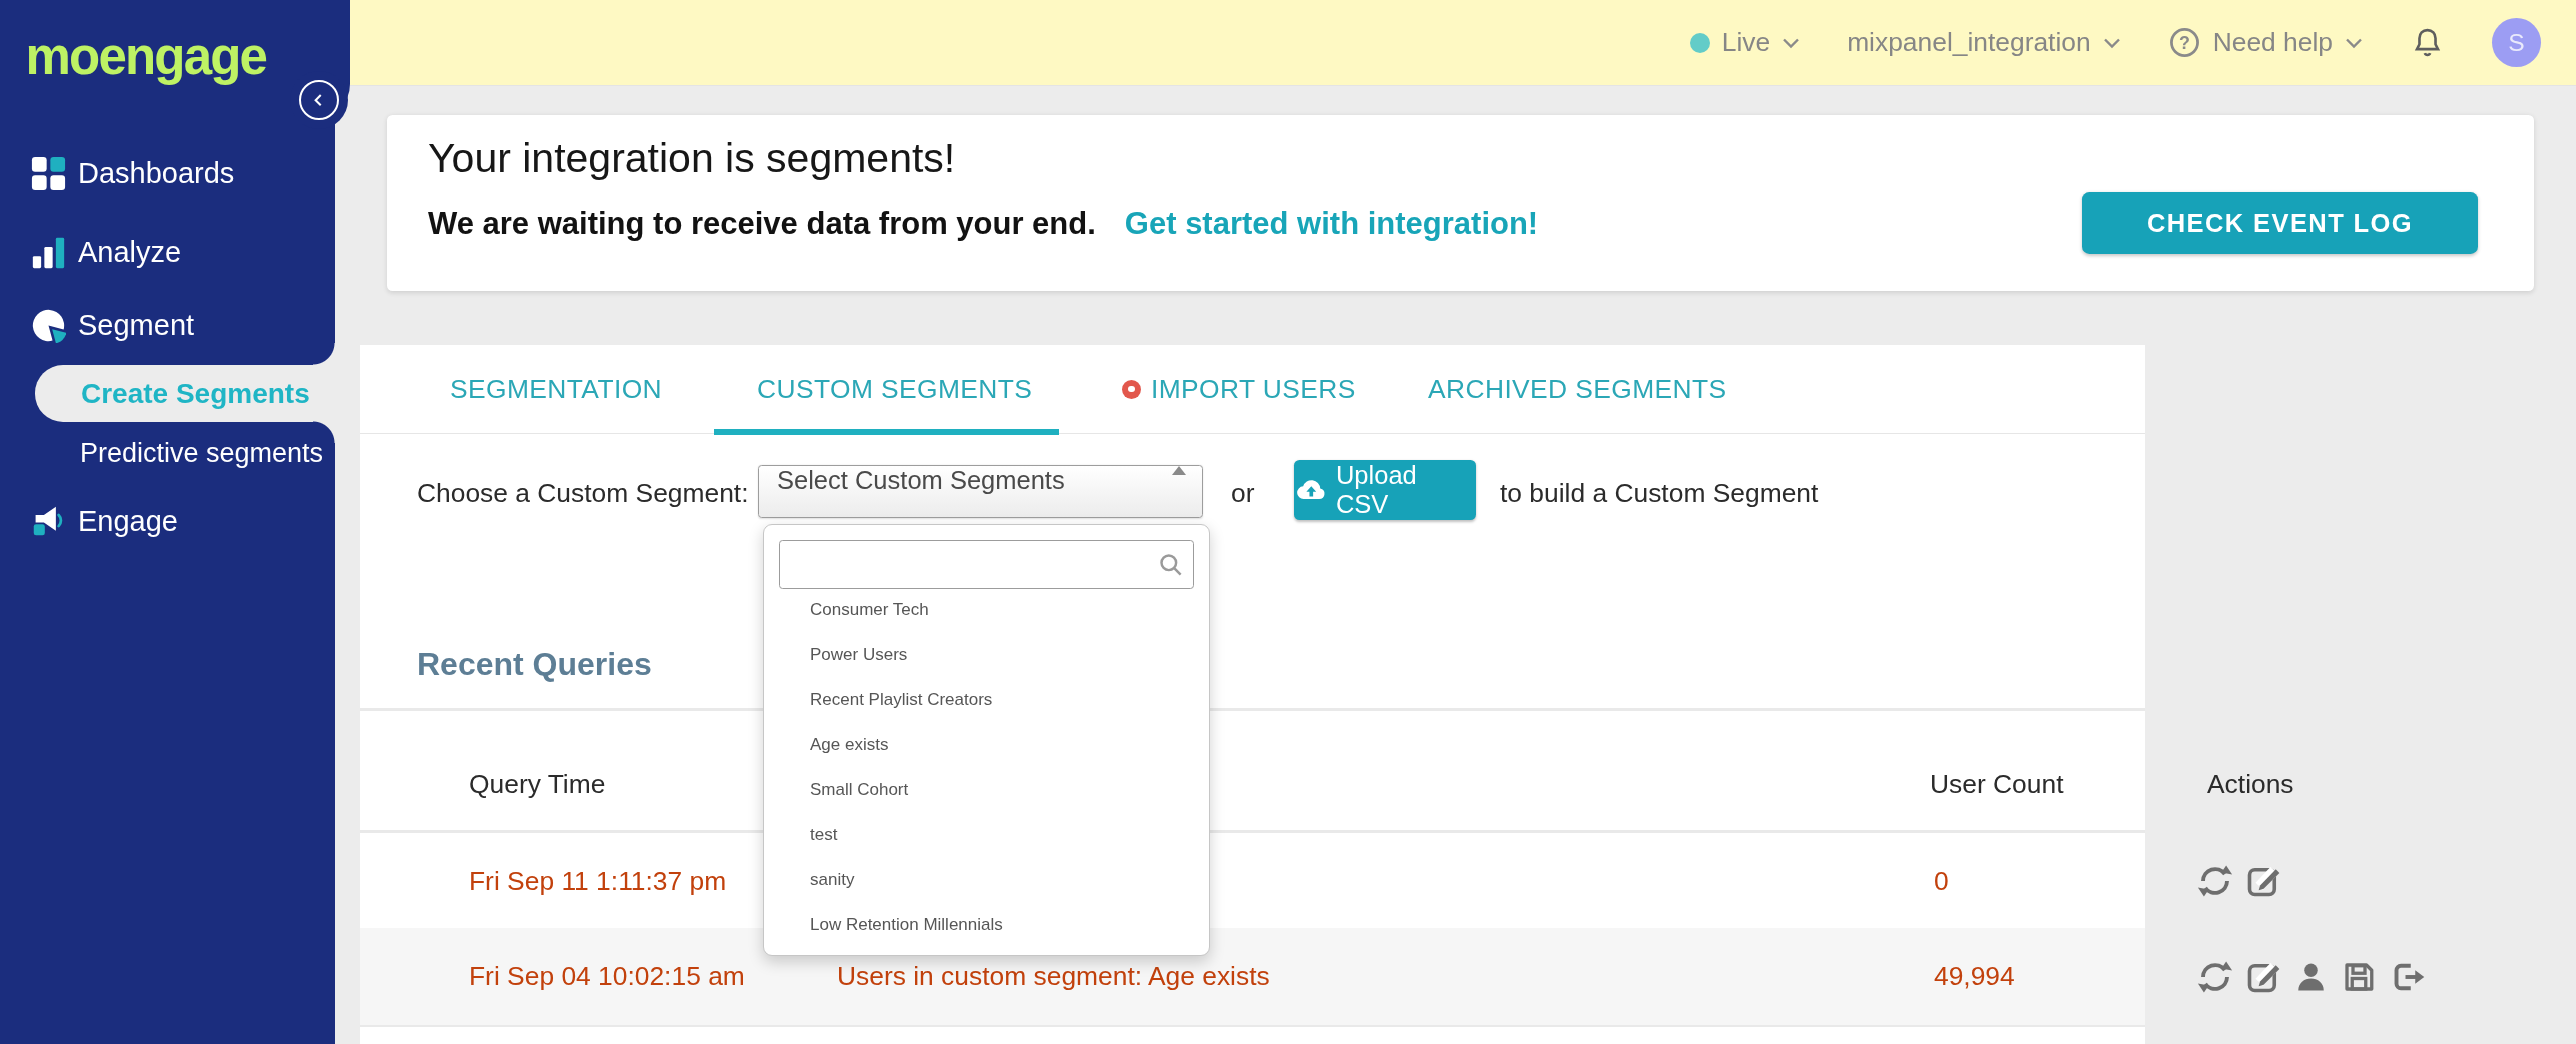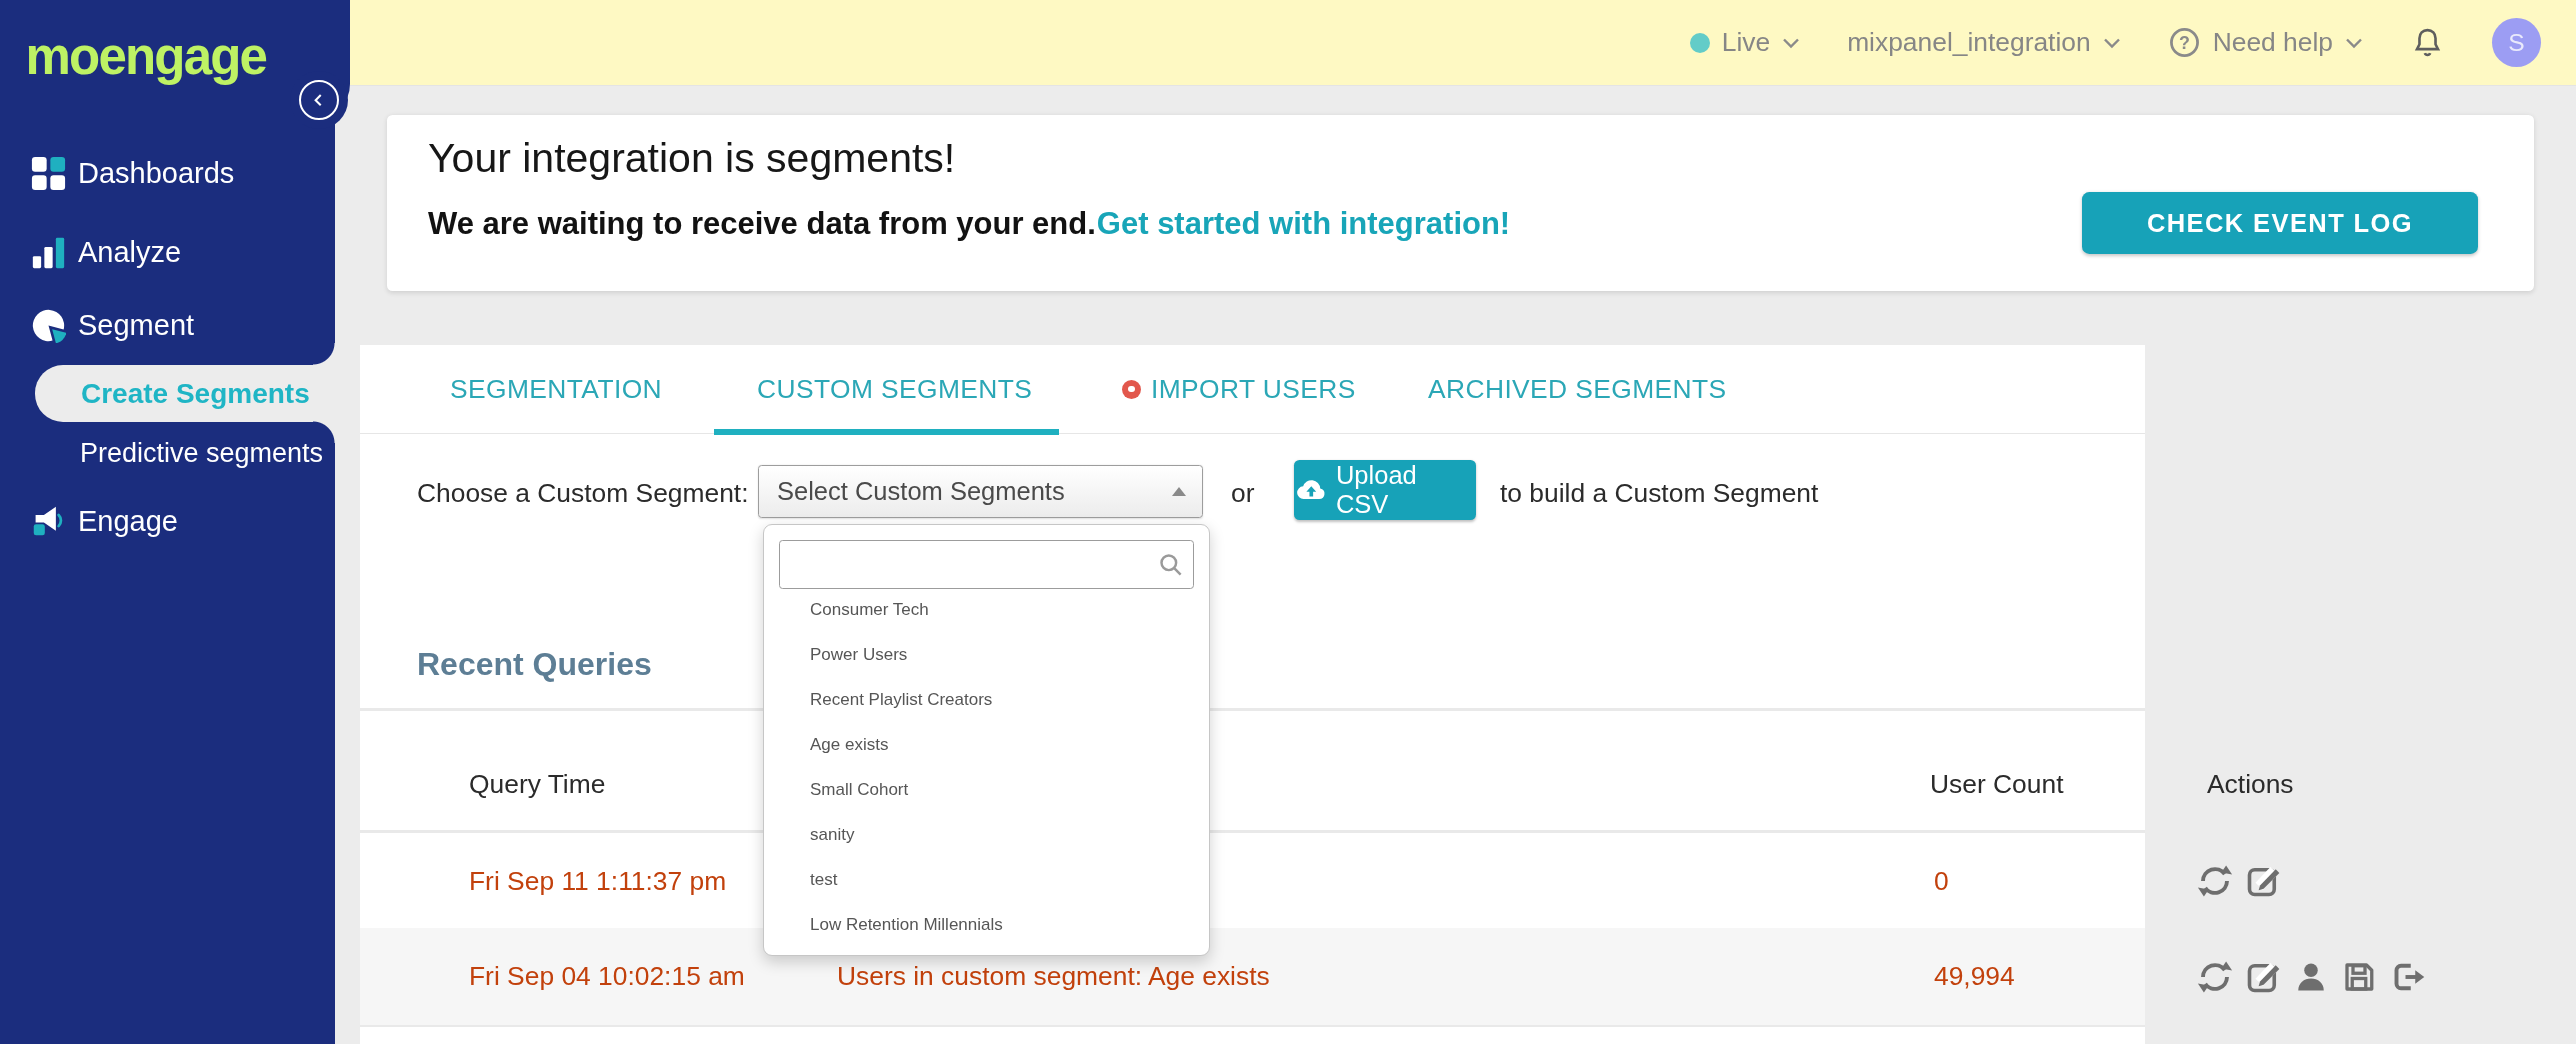--- a/index.html
+++ b/index.html
@@ -33,36 +33,36 @@
   .corner-top{position:absolute;right:0;top:343px;width:22px;height:22px;
     background:radial-gradient(circle at 0 0,#1B2D7E 21px,#ECECEC 22px);}
   .corner-bottom{position:absolute;right:0;top:421px;width:22px;height:22px;
     background:radial-gradient(circle at 0 100%,#1B2D7E 21px,#ECECEC 22px);}
   .sub-label{position:absolute;left:80px;color:#FFF;font-size:27px;}
   
   .banner{position:absolute;left:387px;top:115px;width:2147px;height:176px;background:#FFF;
     border-radius:5.5px;box-shadow:0 1.8px 5.5px rgba(0,0,0,.12);z-index:1;}
   .banner-title{position:absolute;left:41px;top:20px;font-size:41px;color:#171717;}
   .banner-msg{position:absolute;left:41px;top:91px;font-size:31px;font-weight:700;color:#121212;white-space:nowrap;}
-  .banner-link{color:#18A5B8;margin-left:1px;cursor:pointer;}
+  .banner-link{color:#18A5B8;margin-left:29px;cursor:pointer;}
   .banner-btn{position:absolute;left:1695px;top:77px;width:396px;height:62px;background:#17A2B8;border-radius:7.3px;
     color:#FFF;font-size:25.5px;font-weight:600;letter-spacing:1.4px;display:flex;align-items:center;justify-content:center;
     box-shadow:0 1.8px 3.6px rgba(0,0,0,.22);cursor:pointer;}
   
   .card{position:absolute;left:360px;top:345px;width:1785px;height:700px;background:#FFF;z-index:1;}
   .tabs-strip{position:absolute;left:0;top:0;right:0;height:88px;border-bottom:1.8px solid #E6E6E6;}
   .tab{position:absolute;top:0;height:88px;line-height:88px;color:#2BA7B6;font-size:26.4px;letter-spacing:0.4px;cursor:pointer;white-space:nowrap;}
   .tab-badge-wrap{display:flex;align-items:center;gap:10px;height:88px;}
   .badge-dot{width:19px;height:19px;border-radius:50%;background:#E2574C;position:relative;flex:0 0 auto;}
   .badge-dot::after{content:"";position:absolute;left:6.4px;top:6.4px;width:6.4px;height:6.4px;border-radius:50%;background:#FFF;}
   .tab-underline{position:absolute;left:354px;top:84px;width:345px;height:5.5px;background:#1FB0C0;}
   .choose-label{position:absolute;left:57px;top:122px;line-height:53px;font-size:26.4px;color:#2B2B2B;}
   .select-box{position:absolute;left:398px;top:120px;width:445px;height:53px;box-sizing:border-box;
     border:0.9px solid #9D9D9D;border-radius:3.6px;background:linear-gradient(#FFFFFF,#ECECEC);
-    display:flex;align-items:center;justify-content:space-between;padding:0 16.4px 0 18px;
+    display:flex;align-items:flex-start;justify-content:space-between;padding:0 16.4px 0 18px;
     font-size:25.5px;color:#4A4A4A;cursor:pointer;box-shadow:0 0.9px 1.8px rgba(0,0,0,.12);}
   .tri-up{width:0;height:0;border-left:7.3px solid transparent;border-right:7.3px solid transparent;border-bottom:9px solid #8A8A8A;}
   .or-text{position:absolute;left:871px;top:122px;line-height:53px;font-size:26.4px;color:#2B2B2B;}
   .upload-btn{position:absolute;left:934px;top:115px;width:182px;height:60px;background:#17A2B8;border-radius:5.5px;
     color:#FFF;font-size:25.5px;display:flex;align-items:center;justify-content:center;gap:9px;
     box-shadow:0 1.8px 2.7px rgba(0,0,0,.25);cursor:pointer;}
   .suffix-text{position:absolute;left:1140px;top:122px;line-height:53px;font-size:26.4px;color:#2B2B2B;}
   .rq-title{position:absolute;left:57px;top:301px;font-size:32px;font-weight:700;color:#5D7E95;}
   .divider{position:absolute;left:0;right:0;height:2.7px;background:#E9E9E9;}
   .th{position:absolute;top:417px;line-height:44px;font-size:26.4px;color:#2B2B2B;}
@@ -280,18 +280,18 @@
         <circle cx="10.5" cy="10.5" r="6.5"></circle>
         <path d="M15.5 15.5L21 21"></path>
       </svg>
   </div>
   <div class="dd-list">
     <div class="dd-item">Consumer Tech</div>
     <div class="dd-item">Power Users</div>
     <div class="dd-item">Recent Playlist Creators</div>
     <div class="dd-item">Age exists</div>
     <div class="dd-item">Small Cohort</div>
+    <div class="dd-item">test</div>
     <div class="dd-item">sanity</div>
-    <div class="dd-item">test</div>
     <div class="dd-item">Low Retention Millennials</div>
   </div>
 </div>
 
 
 </body></html>

